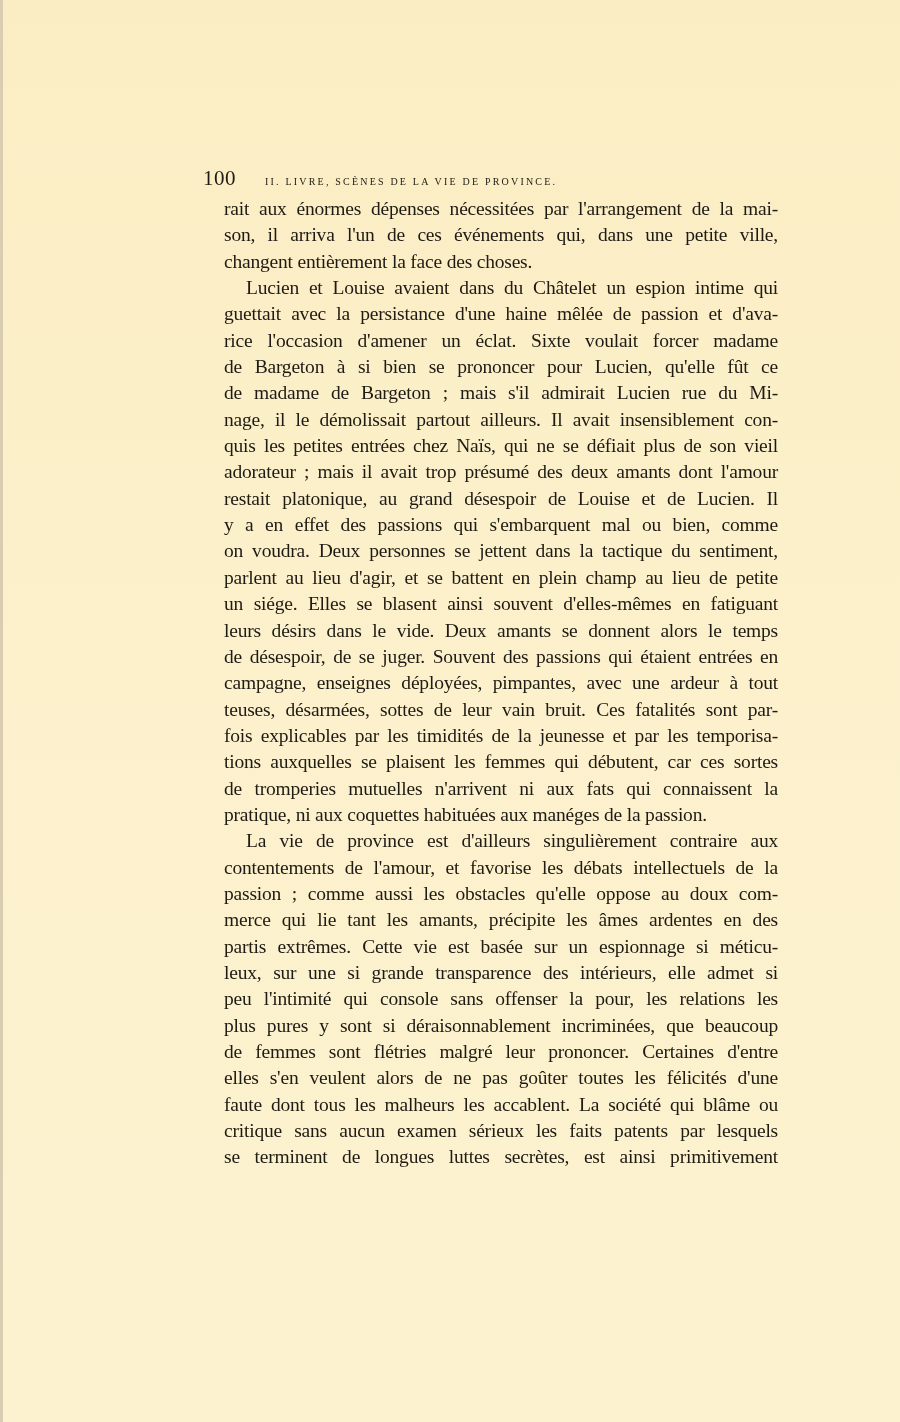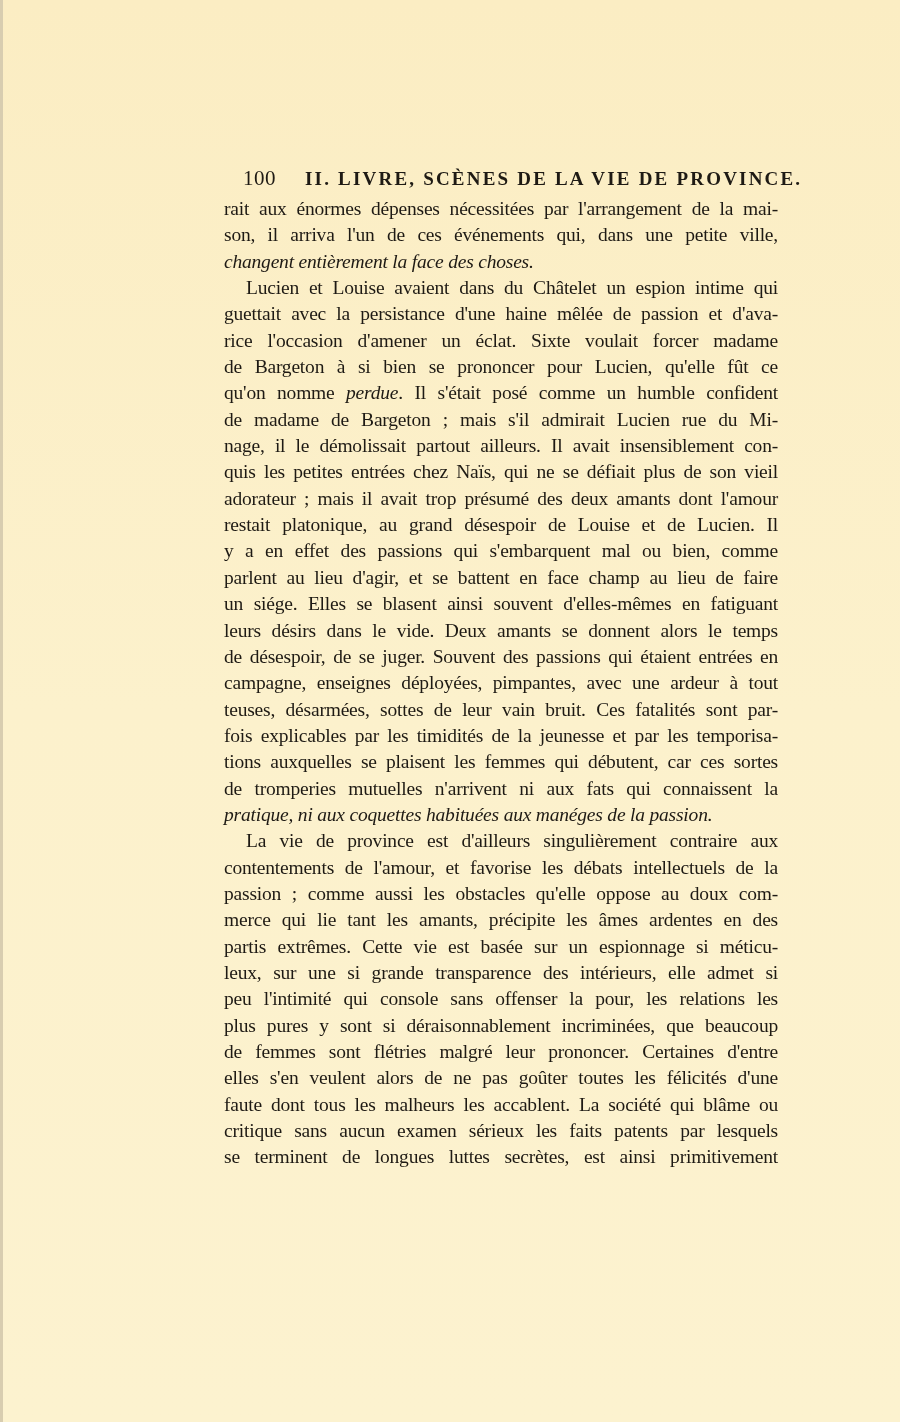--- a/index.html
+++ b/index.html
@@ -28,30 +28,29 @@
       background: #d8cdb0;
     }
     .header {
       position: absolute;
       left: 203px;
       top: 166px;
       width: 574px;
       height: 28px;
       display: flex;
       align-items: baseline;
-      margin-left: 40px;
     }
     .page-number {
       font-size: 21px;
       letter-spacing: 0.5px;
       width: 62px;
     }
     .running-title {
-      font-size: 19px;
-      font-weight: bold;
+      font-size: 10px;
+      font-weight: normal;
       letter-spacing: 2.2px;
       text-transform: uppercase;
       text-align: right;
     }
     .body-text {
       position: absolute;
       left: 204px;
       top: 196px;
       width: 574px;
     }
@@ -63,21 +62,20 @@
       text-align: justify;
       text-align-last: justify;
       letter-spacing: -0.2px;
       margin-left: 20px;
     }
     .line.indent {
       padding-left: 22px;
     }
     .line.last {
       text-align-last: left;
-      font-style: italic;
     }
     .line em {
       font-style: italic;
     }
   </style>
 </head>
 <body>
 
 <div class="page">
   <div class="page-edge"></div>
@@ -91,28 +89,28 @@
       <div>
         <div class="line">rait aux énormes dépenses nécessitées par l'arrangement de la mai-</div>
         <div class="line">son, il arriva l'un de ces événements qui, dans une petite ville,</div>
         <div class="line last">changent entièrement la face des choses.</div>
       </div>
       <div>
         <div class="line indent">Lucien et Louise avaient dans du Châtelet un espion intime qui</div>
         <div class="line">guettait avec la persistance d'une haine mêlée de passion et d'ava-</div>
         <div class="line">rice l'occasion d'amener un éclat. Sixte voulait forcer madame</div>
         <div class="line">de Bargeton à si bien se prononcer pour Lucien, qu'elle fût ce</div>
-        <div class="line">qu'on nomme <em>perdue</em>. Il s'était posé comme un humble confident</div>
         <div class="line">de madame de Bargeton ; mais s'il admirait Lucien rue du Mi-</div>
         <div class="line">nage, il le démolissait partout ailleurs. Il avait insensiblement con-</div>
         <div class="line">quis les petites entrées chez Naïs, qui ne se défiait plus de son vieil</div>
         <div class="line">adorateur ; mais il avait trop présumé des deux amants dont l'amour</div>
         <div class="line">restait platonique, au grand désespoir de Louise et de Lucien. Il</div>
         <div class="line">y a en effet des passions qui s'embarquent mal ou bien, comme</div>
-        <div class="line">parlent au lieu d'agir, et se battent en face champ au lieu de faire</div>
+        <div class="line">on voudra. Deux personnes se jettent dans la tactique du sentiment,</div>
+        <div class="line">parlent au lieu d'agir, et se battent en plein champ au lieu de petite</div>
         <div class="line">un siége. Elles se blasent ainsi souvent d'elles-mêmes en fatiguant</div>
         <div class="line">leurs désirs dans le vide. Deux amants se donnent alors le temps</div>
         <div class="line">de désespoir, de se juger. Souvent des passions qui étaient entrées en</div>
         <div class="line">campagne, enseignes déployées, pimpantes, avec une ardeur à tout</div>
         <div class="line">teuses, désarmées, sottes de leur vain bruit. Ces fatalités sont par-</div>
         <div class="line">fois explicables par les timidités de la jeunesse et par les temporisa-</div>
         <div class="line">tions auxquelles se plaisent les femmes qui débutent, car ces sortes</div>
         <div class="line">de tromperies mutuelles n'arrivent ni aux fats qui connaissent la</div>
         <div class="line last">pratique, ni aux coquettes habituées aux manéges de la passion.</div>
       </div>

